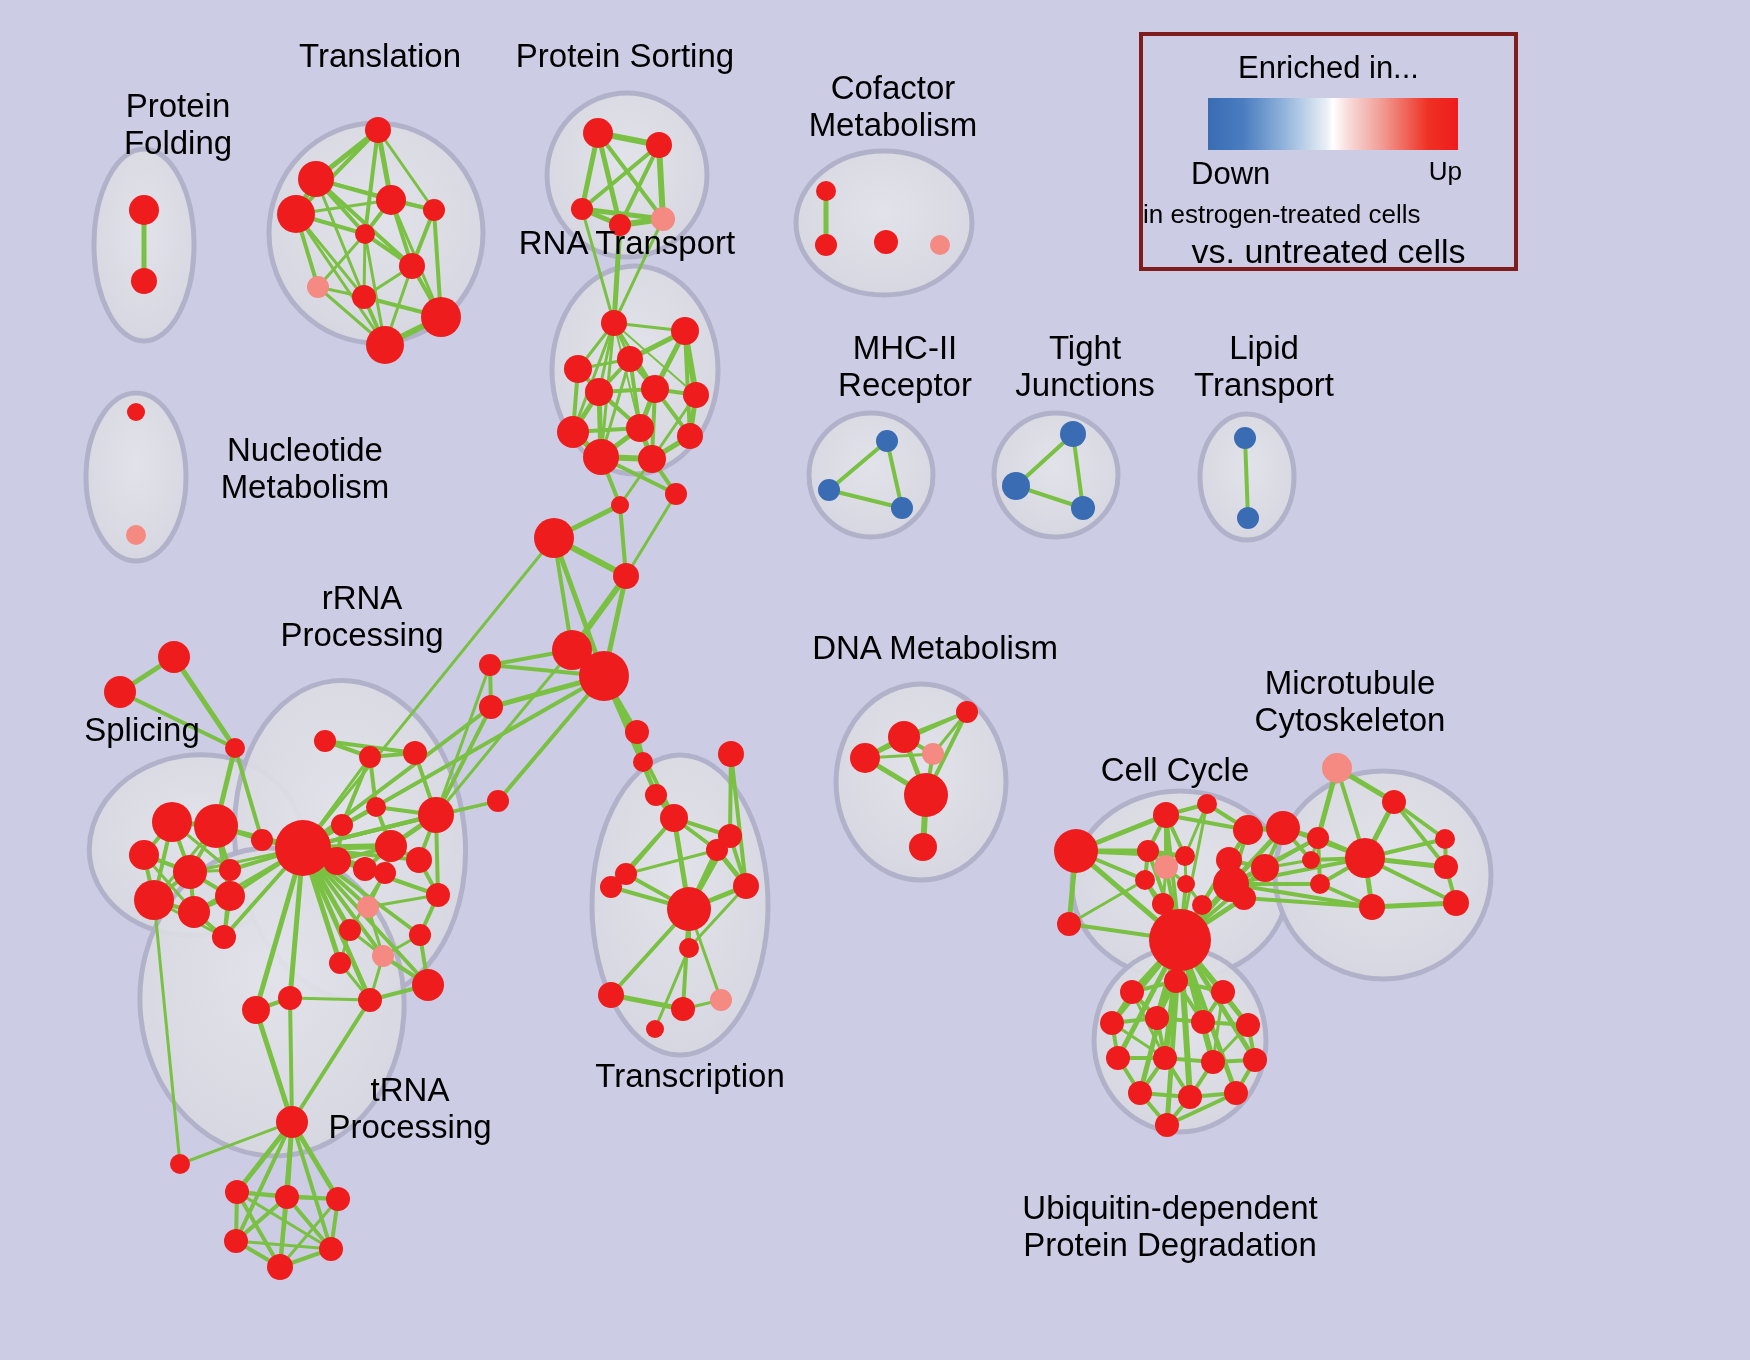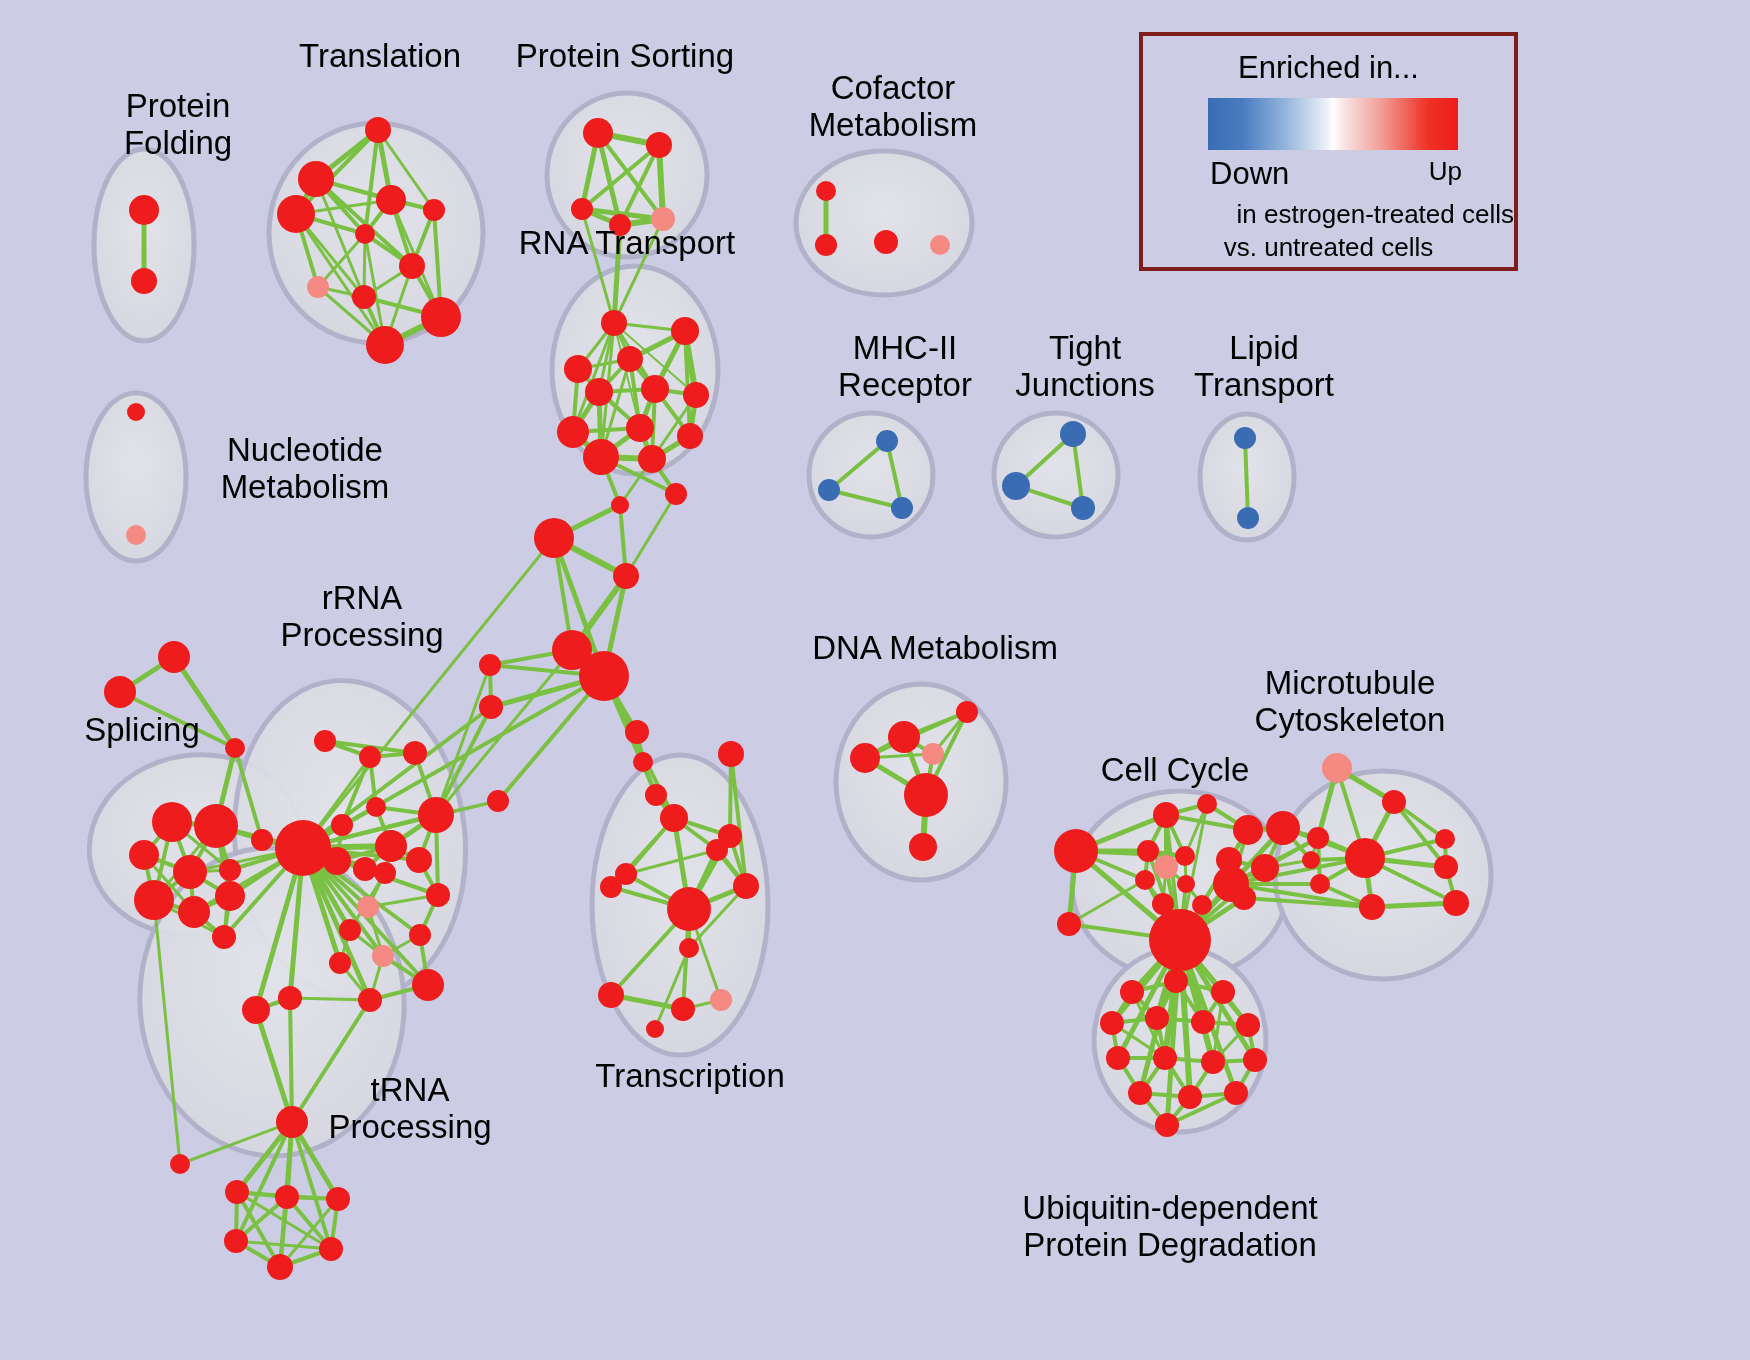--- a/index.html
+++ b/index.html
@@ -7,24 +7,24 @@
   body{font-family:"Liberation Sans","DejaVu Sans",sans-serif;}
   #stage{position:relative;width:1750px;height:1360px;background:#ccccE4;overflow:hidden;}
   svg#net{position:absolute;left:0;top:0;width:1750px;height:1360px;display:block;}
   .clabel{position:absolute;color:#000;font-family:"Liberation Sans","DejaVu Sans",sans-serif;
           font-size:33px;line-height:1.12;text-align:center;white-space:pre-line;font-weight:400;}
   #legend{position:absolute;left:1139px;top:32px;width:379px;height:239px;
           background:#ccccE4;border:4px solid #7f1d1d;box-sizing:border-box;}
   #legend .ttl{position:absolute;left:0;right:0;top:14px;text-align:center;font-size:31px;color:#000;}
   #legend .bar{position:absolute;left:65px;top:62px;width:250px;height:52px;
           background:linear-gradient(to right,#3a6cb4 0%,#4a7cc0 14%,#8fb2da 30%,#e8eef6 47%,#ffffff 50%,#f7dcdb 56%,#f09a92 70%,#ef3124 88%,#ee1c1c 100%);}
-  #legend .lo{position:absolute;left:48px;top:120px;font-size:31px;color:#000;margin-left:19px;}
+  #legend .lo{position:absolute;left:48px;top:120px;font-size:31px;color:#000;}
   #legend .hi{position:absolute;right:52px;top:120px;font-size:26px;color:#000;}
-  #legend .l1{position:absolute;left:0;right:0;top:163px;text-align:right;font-size:26px;color:#000;}
-  #legend .l2{position:absolute;left:0;right:0;top:196px;text-align:center;font-size:26px;color:#000;}
+  #legend .l1{position:absolute;left:0;right:0;top:163px;text-align:left;font-size:26px;color:#000;}
+  #legend .l2{position:absolute;left:0;right:0;top:196px;text-align:center;font-size:34px;color:#000;}
 </style>
 </head>
 <body>
 
 <div id="stage">
 
   <svg id="net" viewBox="0 0 1750 1360" preserveAspectRatio="none">
     <defs>
       <radialGradient id="clusterGrad" cx="50%" cy="42%" r="62%">
         <stop offset="0%" stop-color="#e4e4ec"></stop>

